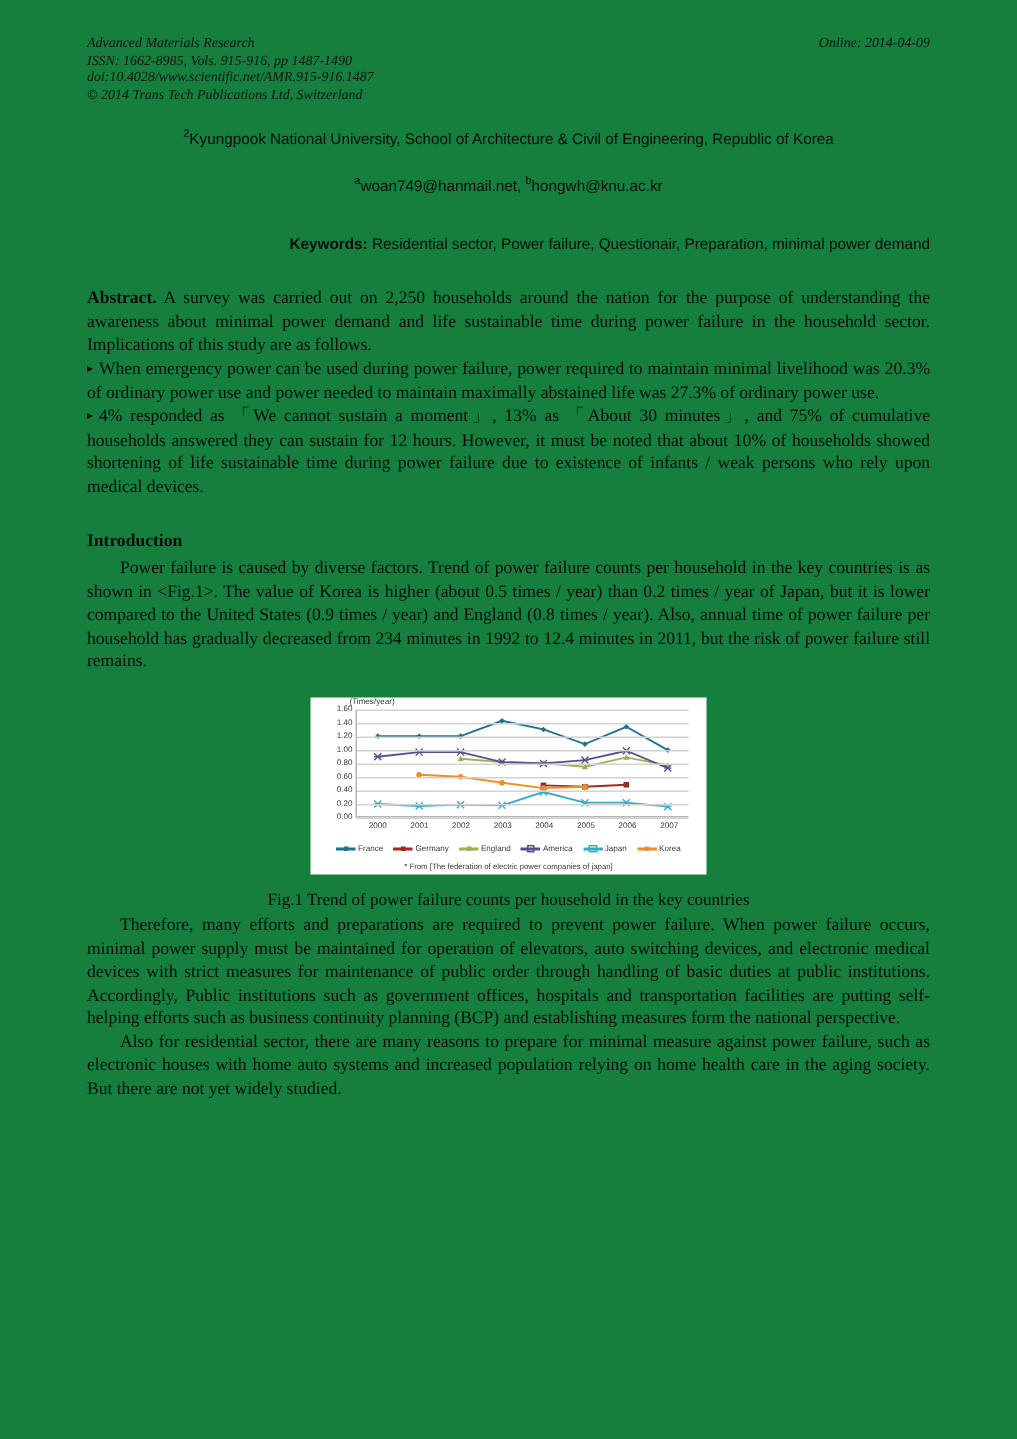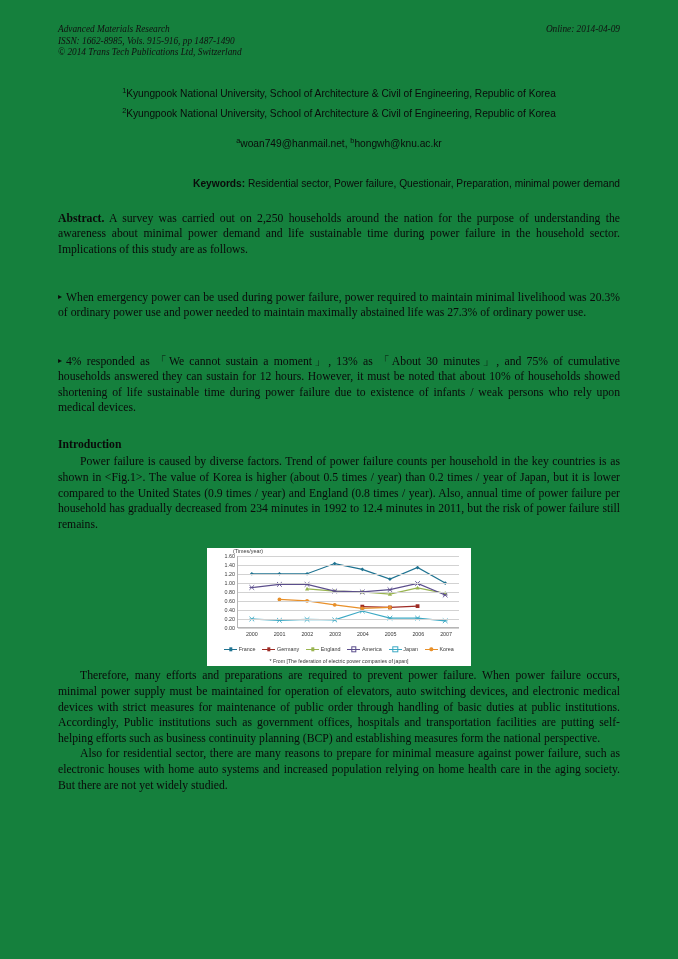--- a/index.html
+++ b/index.html
@@ -91,21 +91,20 @@
     font-size: 11.7px;
     line-height: 15.6px;
     text-align: justify;
   }
   .abstract b { font-weight: bold; }
   .bullet-para {
     text-align: justify;
     font-size: 11.7px;
     line-height: 15.6px;
     text-indent: 0;
-    margin-top: 32px;
   }
   .bullet-mark { font-size: 8px; vertical-align: 1.5px; padding-right: 4px;}
 
   .section-heading {
     margin-top: 21px;
     font-size: 11.7px;
     font-weight: bold;
     line-height: 15.6px;
   }
   .para {
@@ -229,30 +228,28 @@
 </style>
 </head>
 <body>
 
 <div class="page">
   <div class="content">
 
     <div class="journal-header">
       <div class="line">Advanced Materials Research</div>
       <div class="line">ISSN: 1662-8985, Vols. 915-916, pp 1487-1490</div>
+      <div class="line">doi:10.4028/www.scientific.net/AMR.915-916.1487</div>
       <div class="line">© 2014 Trans Tech Publications Ltd, Switzerland</div>
       <div class="online">Online: 2014-04-09</div>
     </div>
 
     <div class="title-block">
 
 
-      <div class="affiliation">
-        <sup>1</sup><span>Kyungpook National University, School of Architecture &amp; Civil of Engineering, Republic of  Korea</span>
-      </div>
       <div class="affiliation second">
         <sup>2</sup><span>Kyungpook National University, School of Architecture &amp; Civil of Engineering, Republic of  Korea</span>
       </div>
 
       <div class="emails">
         <sup>a</sup><span>woan749@hanmail.net, </span><sup>b</sup><span>hongwh@knu.ac.kr</span>
       </div>
     </div>
 
     <div class="keywords">
@@ -388,19 +385,20 @@
             <div class="legend-item">
               <span class="legend-swatch">
                 <span class="lsline" style="background: rgb(232, 144, 42);"></span>
                 <span class="lsmark" style="background: rgb(232, 144, 42); border-radius: 50%;"></span>
               </span>
               <span>Korea</span>
             </div>
           </div>
         <div class="chart-source">* From [The federation of electric power companies of japan]</div>
       </div>
+      <div class="fig-caption">Fig.1 Trend of power failure counts per household in the key countries</div>
     </div>
 
     <div class="para">Therefore, many efforts and preparations are required to prevent power failure. When power failure occurs, minimal power supply must be maintained for operation of elevators, auto switching devices, and electronic medical devices with strict measures for maintenance of public order through handling of basic duties at public institutions. Accordingly, Public institutions such as government offices, hospitals and transportation facilities are putting self-helping efforts such as business continuity planning (BCP) and establishing measures form the national perspective.</div>
     <div class="para tight">Also for residential sector, there are many reasons to prepare for minimal measure against power failure, such as electronic houses with home auto systems and increased population relying on home health care in the aging society. But there are not yet widely studied.</div>
 
   </div>
 </div>
 
 </body></html>

